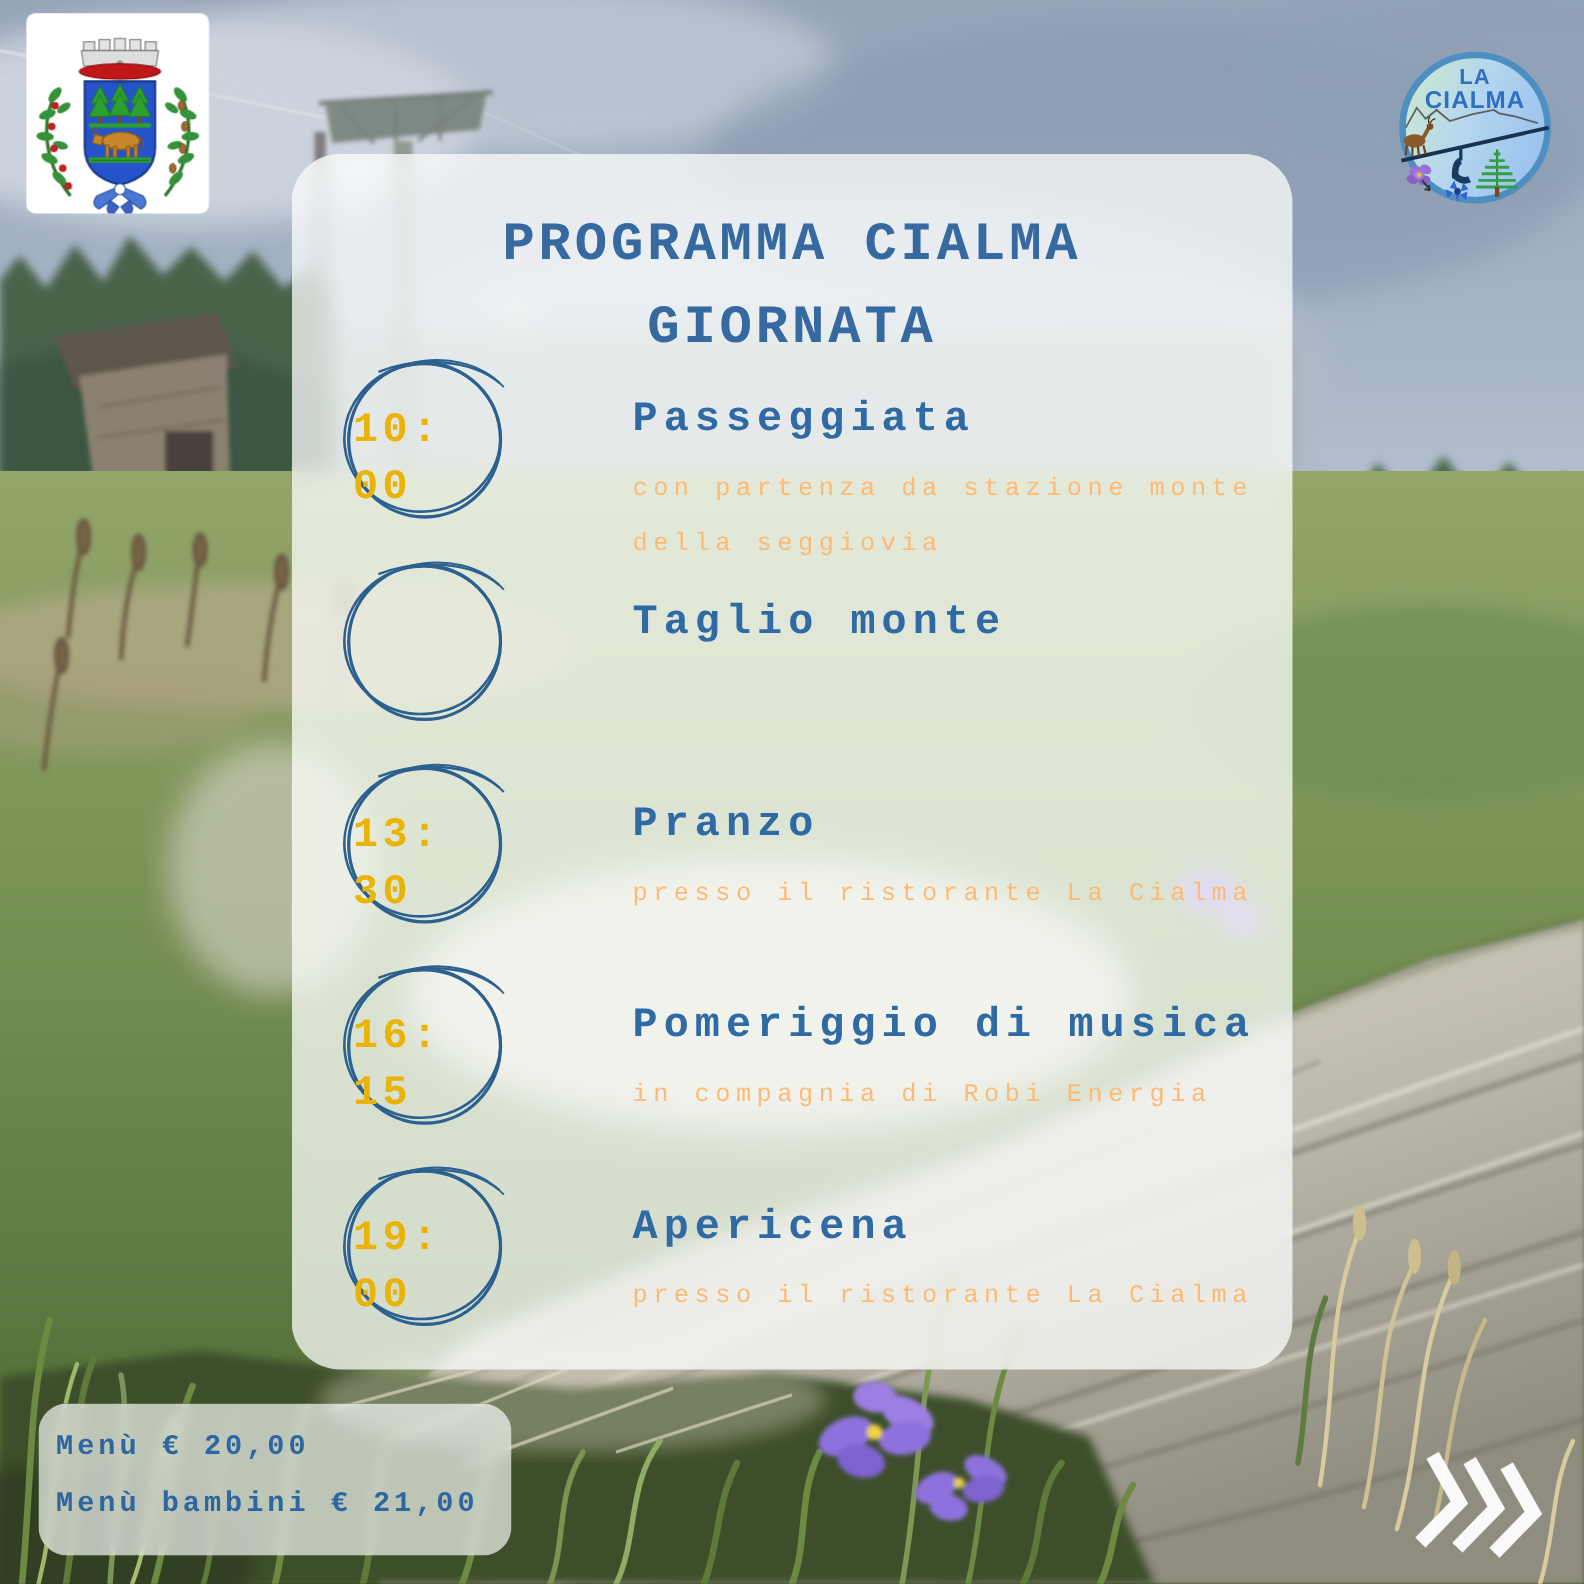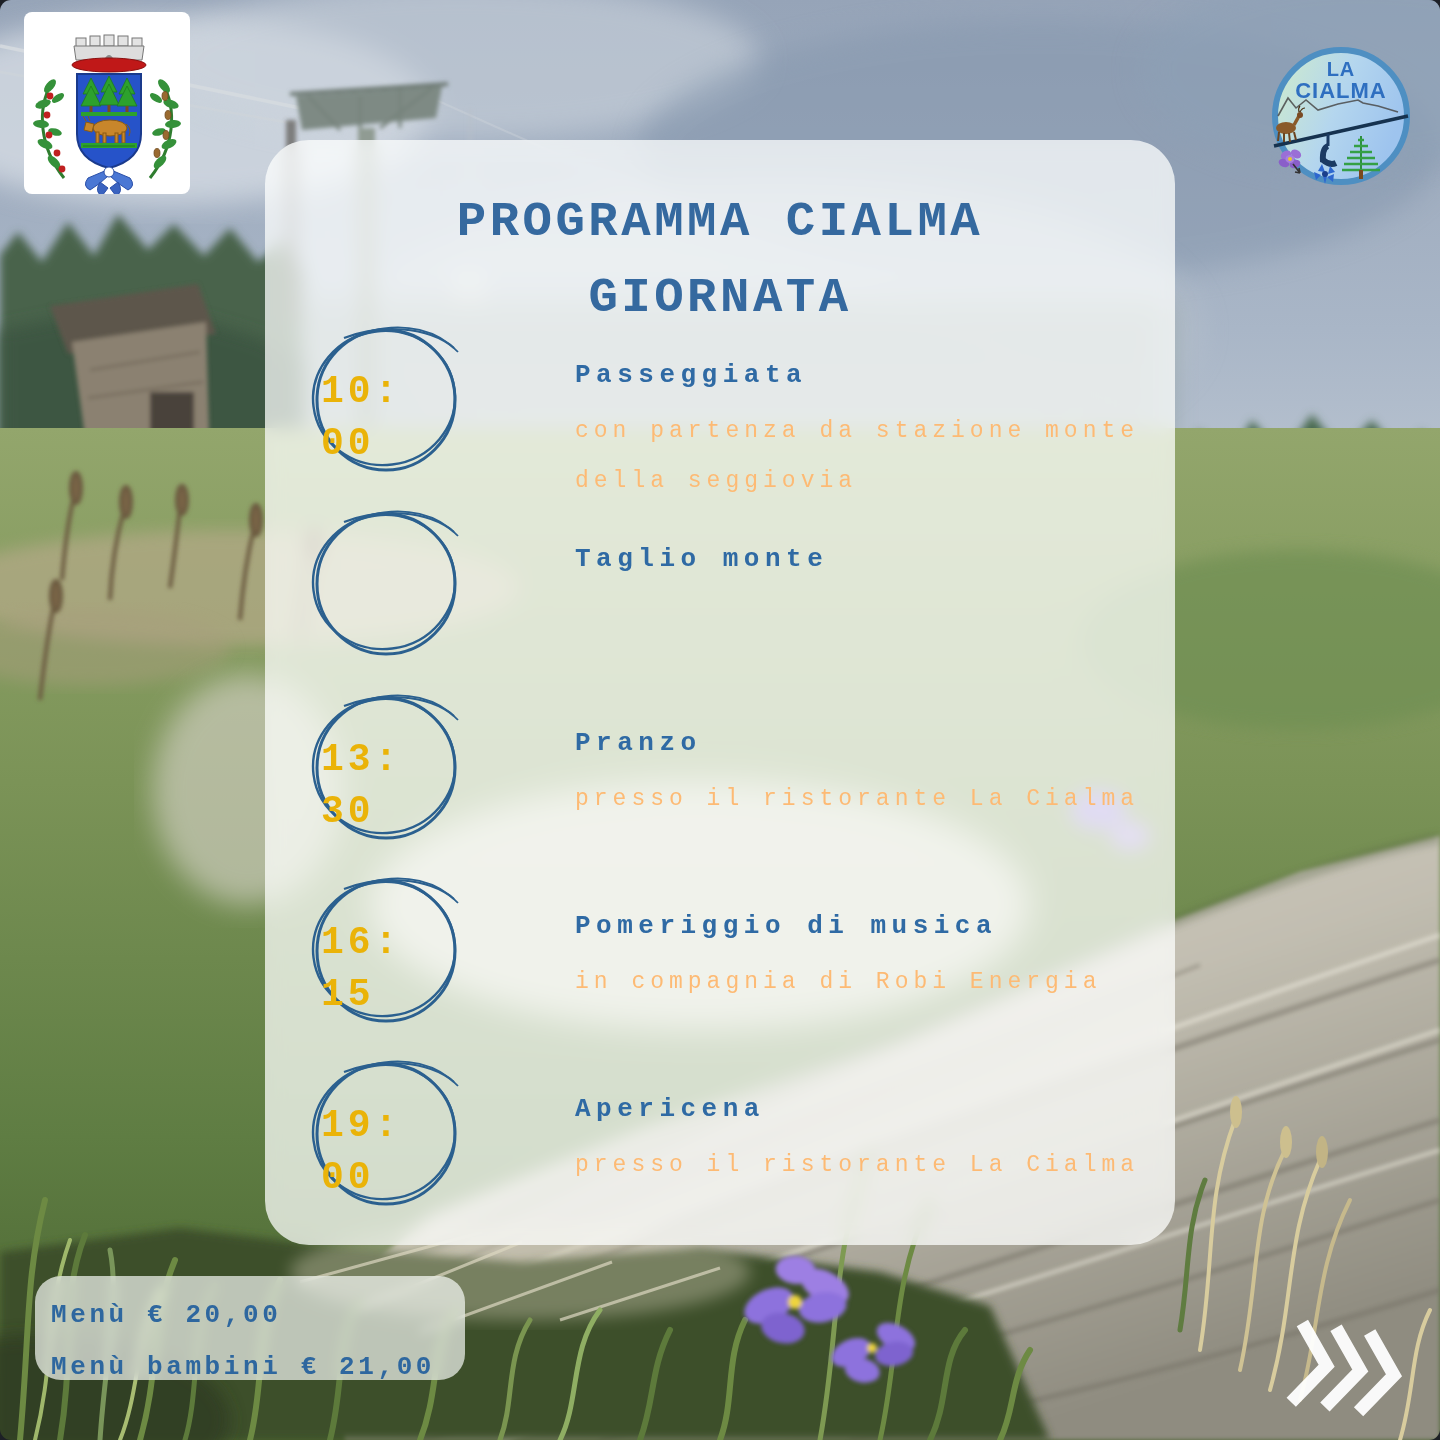--- a/index.html
+++ b/index.html
@@ -1,19 +1,18 @@
 <!DOCTYPE html>
 <html><head>
 <meta charset="utf-8">
 <style>
   html,body{margin:0;padding:0;background:#1d2026;}
   .canvas{
     position:relative;width:1440px;height:1440px;overflow:hidden;
     font-family:"Liberation Mono","DejaVu Sans Mono",monospace;
-    border-radius:11px;
   }
   .bg{position:absolute;left:0;top:0;width:1440px;height:1440px;}
   
   .card{
     position:absolute;left:265px;top:140px;width:910px;height:1105px;
     background:rgba(252,253,252,0.74);
     border-radius:44px;
     -webkit-backdrop-filter:blur(9px) brightness(1.05);
     backdrop-filter:blur(9px) brightness(1.05);
   }
@@ -24,29 +23,29 @@
   }
   .item{position:absolute;left:45px;width:830px;height:165px;}
   .circle-wrap{position:absolute;left:0;top:0;width:150px;height:150px;}
   .time{
     position:absolute;left:11px;top:44px;width:97px;
     font-size:38px;font-weight:700;letter-spacing:4px;line-height:52px;
     word-break:break-all;color:#eab308;
   }
   .texts{position:absolute;left:265px;top:0;width:600px;}
   .item-title{
-    margin-top:38px;font-size:26px;font-weight:700;letter-spacing:5.5px;
+    margin-top:38px;font-size:38px;font-weight:700;letter-spacing:5.5px;
     color:#2f6aa4;white-space:nowrap;
   }
   .item-desc{
     margin-top:16px;font-size:23px;font-weight:400;letter-spacing:5px;
     line-height:50px;color:#fdba74;width:592px;
   }
   .menu-box{
-    position:absolute;left:35px;top:1276px;width:430px;height:104px;
+    position:absolute;left:35px;top:1276px;width:430px;height:138px;
     background:rgba(251,253,251,0.68);border-radius:26px;
     -webkit-backdrop-filter:blur(6px);backdrop-filter:blur(6px);
     padding:13px 16px;box-sizing:border-box;
   }
   .menu-line{
     font-size:26px;font-weight:700;letter-spacing:3.6px;line-height:52px;
     color:#2e679f;white-space:nowrap;
   }
   .crest{position:absolute;left:24px;top:12px;width:166px;height:182px;
     background:#ffffff;border-radius:8px;}

